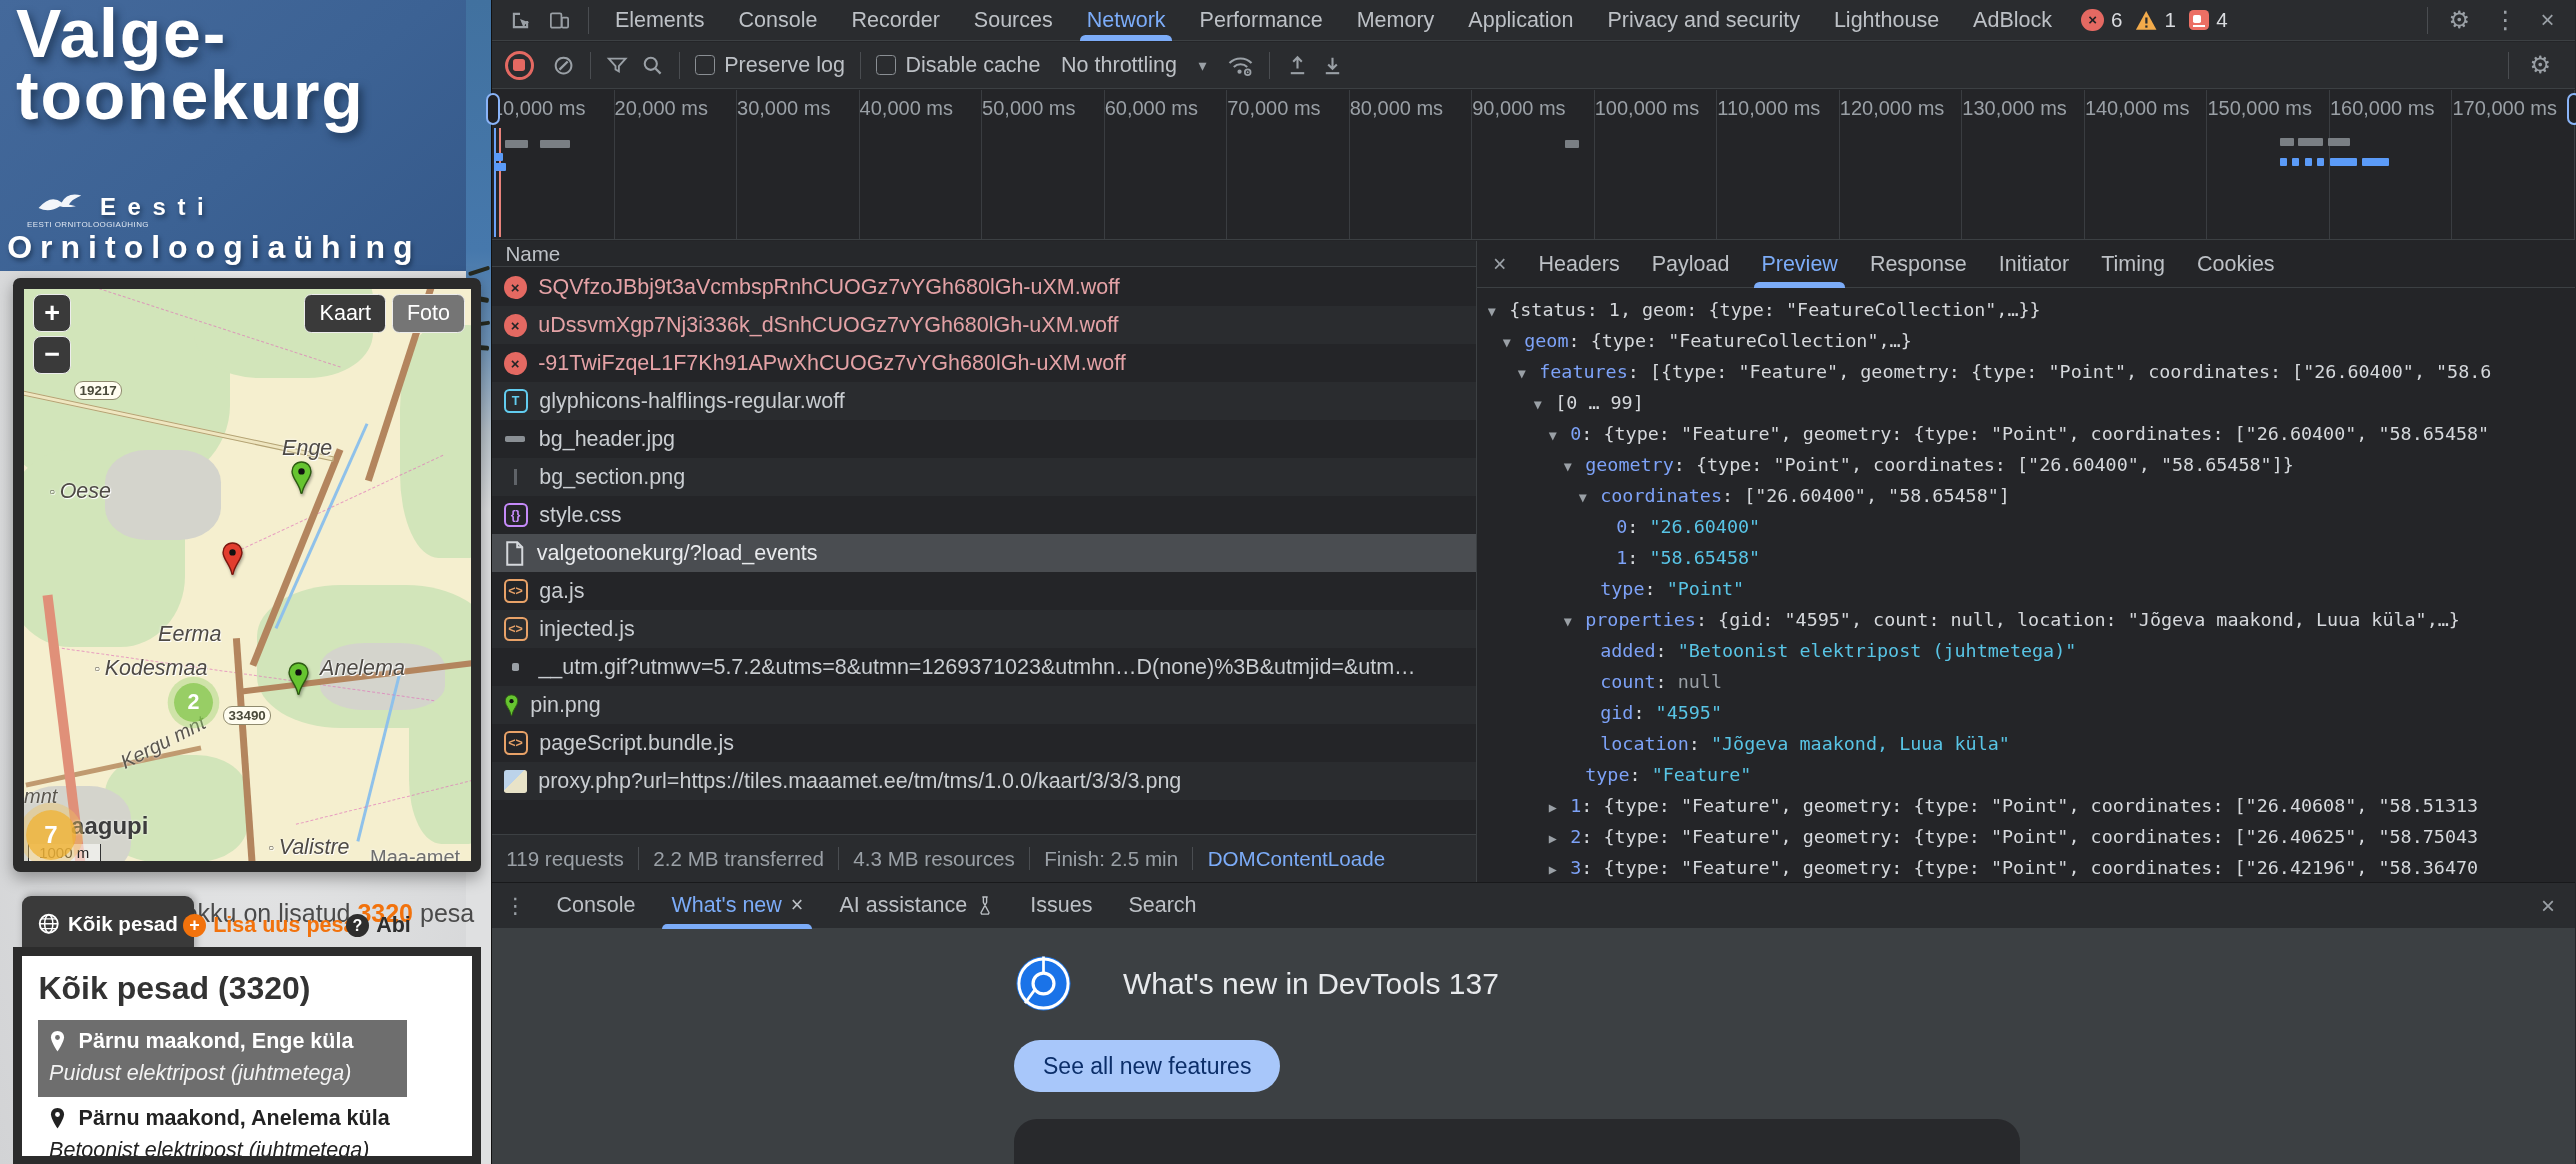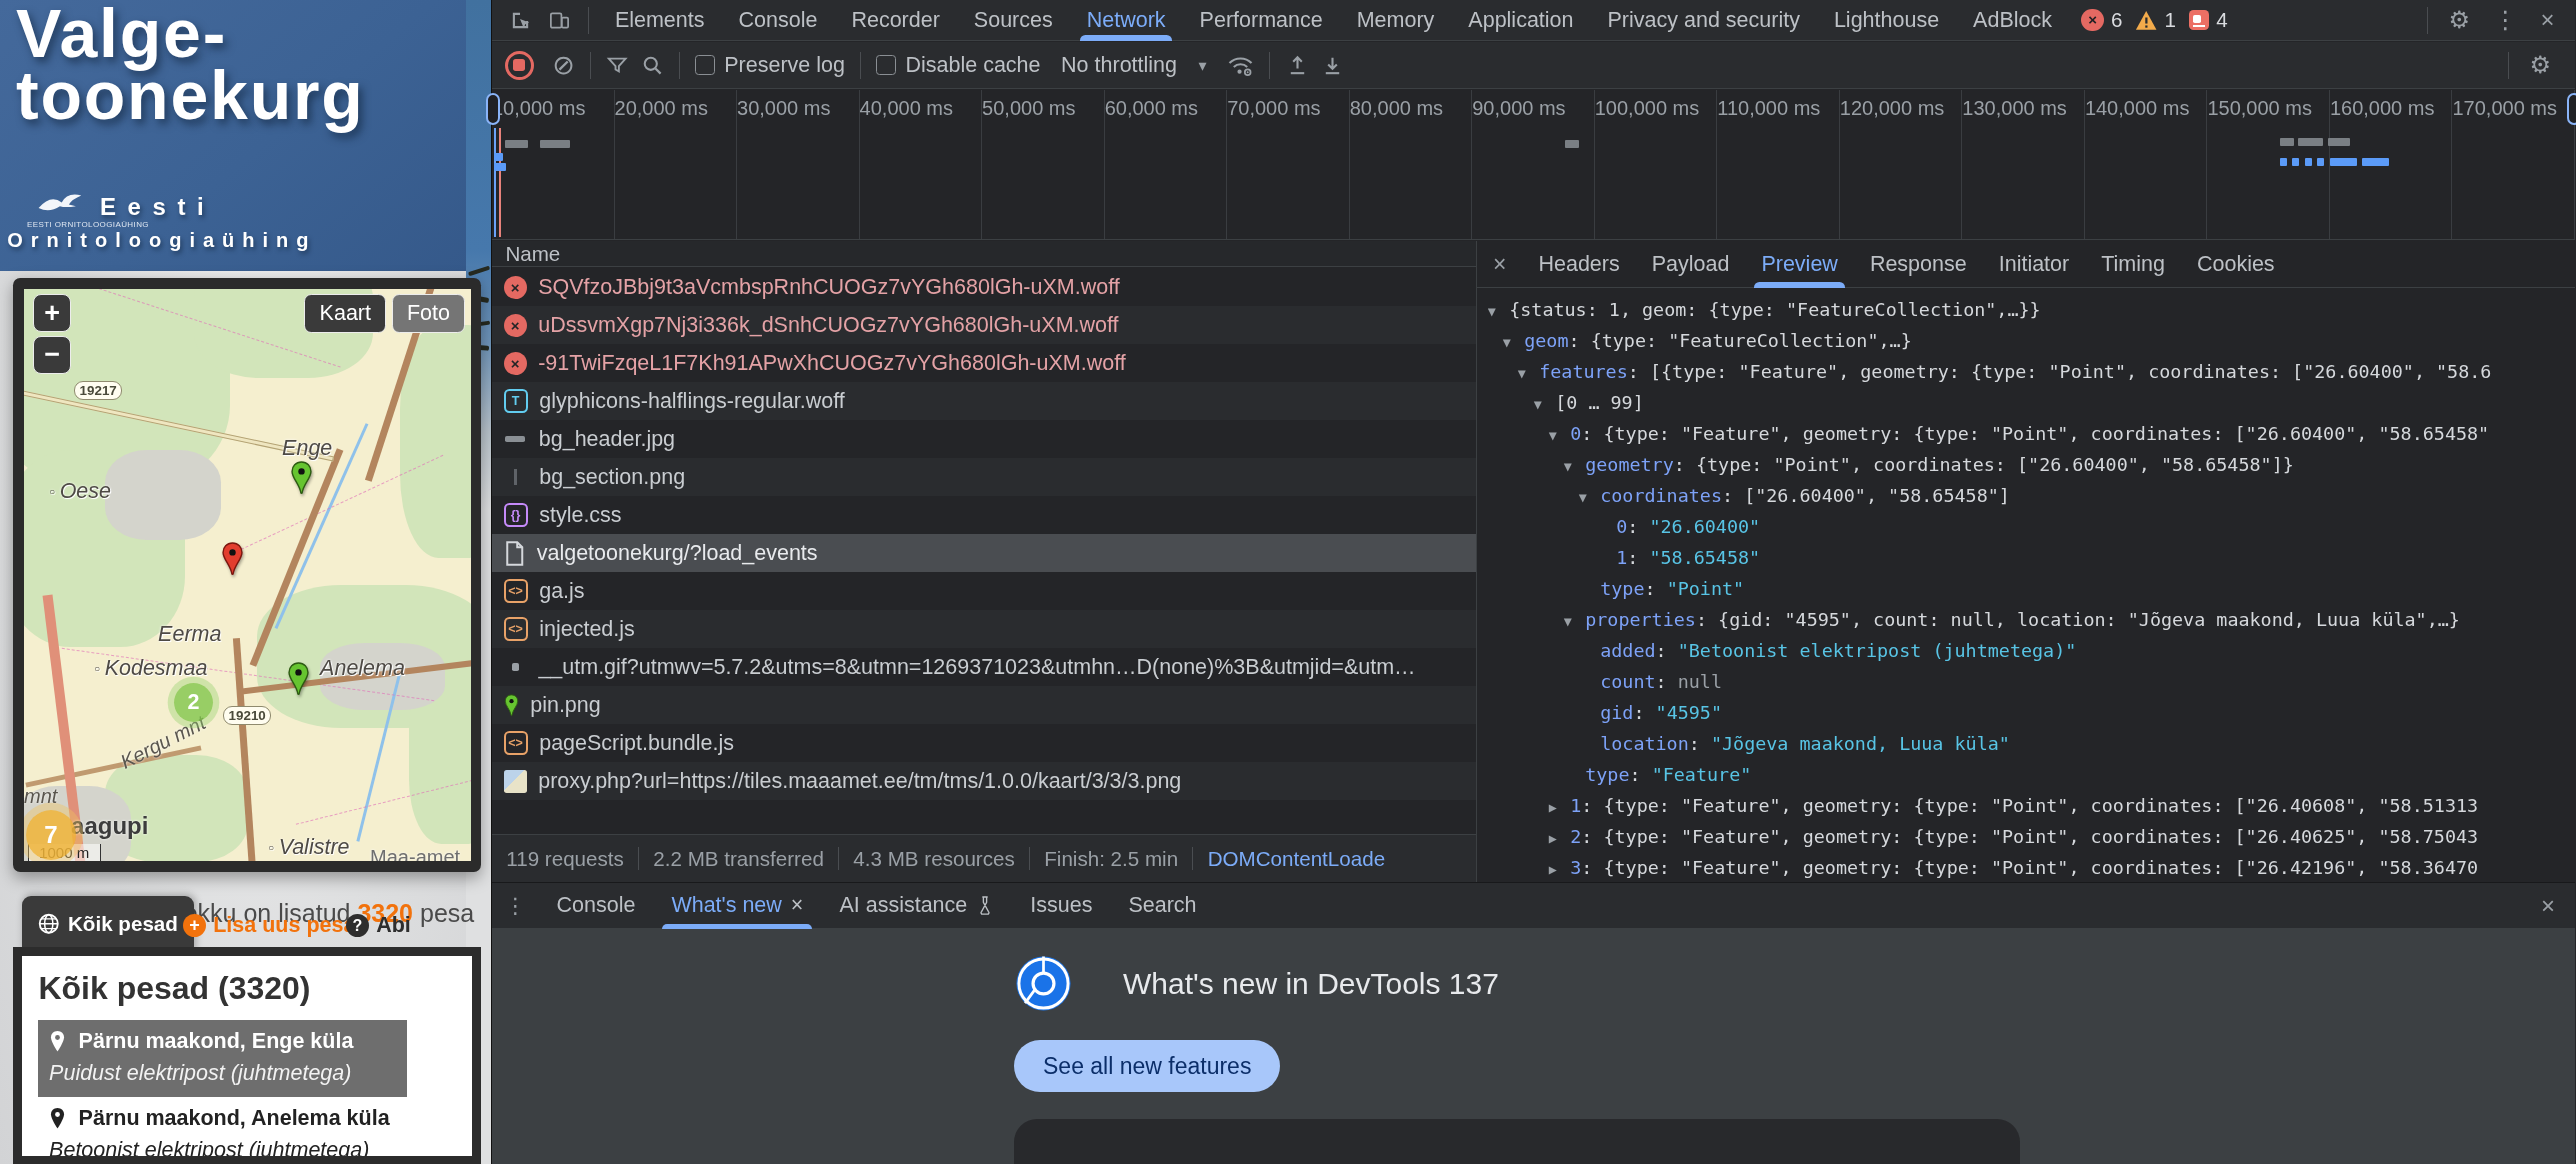--- a/index.html
+++ b/index.html
@@ -9,21 +9,21 @@
   
   .site { position:absolute; left:0; top:0; width:491px; height:1164px; background:#dfe0e1; overflow:hidden; }
   .site-header { position:absolute; left:0; top:0; width:468px; height:271px;
     background:linear-gradient(140deg,#44699b 0%,#3c6294 55%,#35598a 100%); }
   .site-title { position:absolute; left:16px; top:1.8px; font-size:68px; line-height:0.92; font-weight:bold;
     color:#fff; letter-spacing:1.8px; text-shadow:3.6px 4.5px 8px rgba(10,25,45,.55); }
   .org-logo { position:absolute; left:27px; top:190px; width:72px; text-align:center; color:#e8eef6; }
   .org-caption { font-size:8px; letter-spacing:0.4px; white-space:nowrap; color:#dfe7f2; }
   .org-line1 { position:absolute; left:100px; top:193px; font-size:24px; font-weight:bold; letter-spacing:11.6px;
     color:#fff; text-shadow:1.8px 2.7px 4.5px rgba(10,25,45,.5); }
-  .org-line2 { position:absolute; left:7.2px; top:229px; font-size:20px; font-weight:bold; letter-spacing:8px;
+  .org-line2 { position:absolute; left:7.2px; top:229px; font-size:32px; font-weight:bold; letter-spacing:8px;
     color:#fff; text-shadow:1.8px 2.7px 4.5px rgba(10,25,45,.5); }
   .photo-strip { position:absolute; left:466px; top:0; width:25px; height:555px;
     background:linear-gradient(#41719f 0%,#4678ac 45%,#6f94b8 62%,#b9c3cb 78%,#dfe0e1 92%); }
   .branch { position:absolute; background:#262a20; border-radius:1.8px; }
   .page-lower { position:absolute; left:0; top:271px; width:466px; height:893px;
     background:radial-gradient(ellipse at 55% 18%, #f2f2f2 0%, #dddedf 55%, #d2d3d5 100%); }
 
   
   .map-frame { position:absolute; left:13.4px; top:278px; width:468px; height:594px; background:#2b2b2b;
     border-radius:7.2px; padding:10.7px; box-shadow:0 5.4px 16px rgba(0,0,0,.35); }
@@ -258,21 +258,21 @@
         </div>
         <div class="map-btns">
           <button class="mbtn dark">Kaart</button>
           <button class="mbtn gray">Foto</button>
         </div>
 
         <div class="scalebar" style="left:3.6px;top:555px;width:73px;height:21.5px">
           <span>1000 m</span>
         </div>
       <span class="sign" style="left:50px;top:92px">19217</span>
-          <span class="sign" style="left:199px;top:417px">19210</span>
+          <span class="sign" style="left:199px;top:417px">33490</span>
           <span class="place dotted" style="left:25px;top:190px">Oese</span>
           <span class="place" style="left:258px;top:147px">Enge</span>
           <span class="place" style="left:134px;top:333px">Eerma</span>
           <span class="place dotted" style="left:70px;top:367px">Kodesmaa</span>
           <span class="place" style="left:296px;top:367px">Anelema</span>
           <span class="place dotted" style="left:244px;top:546px">Valistre</span>
           <span class="roadlbl rot" style="left:93px;top:442px">Kergu mnt</span>
           <span class="roadlbl" style="left:0px;top:496px">mnt</span>
           <span class="townlbl" style="left:47px;top:523px">aagupi</span>
           <span class="attrib" style="left:346px;top:557px">Maa-amet</span>

